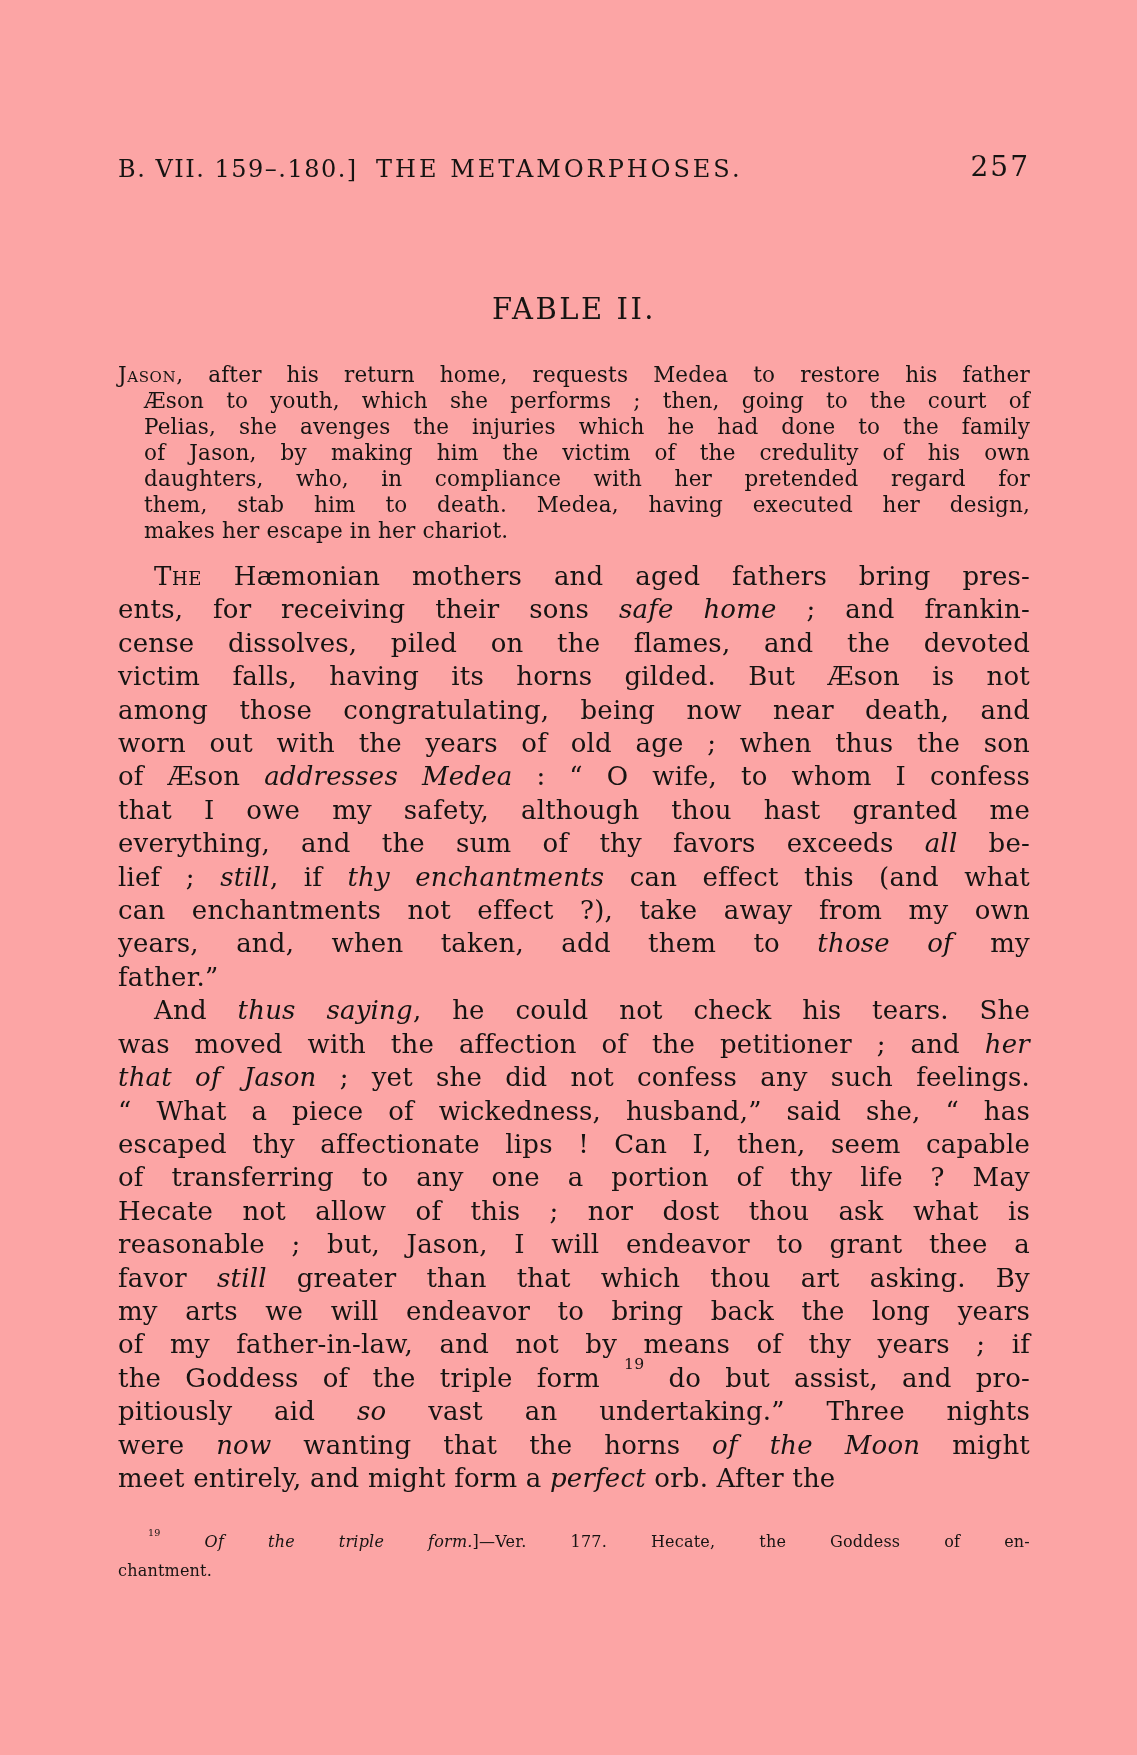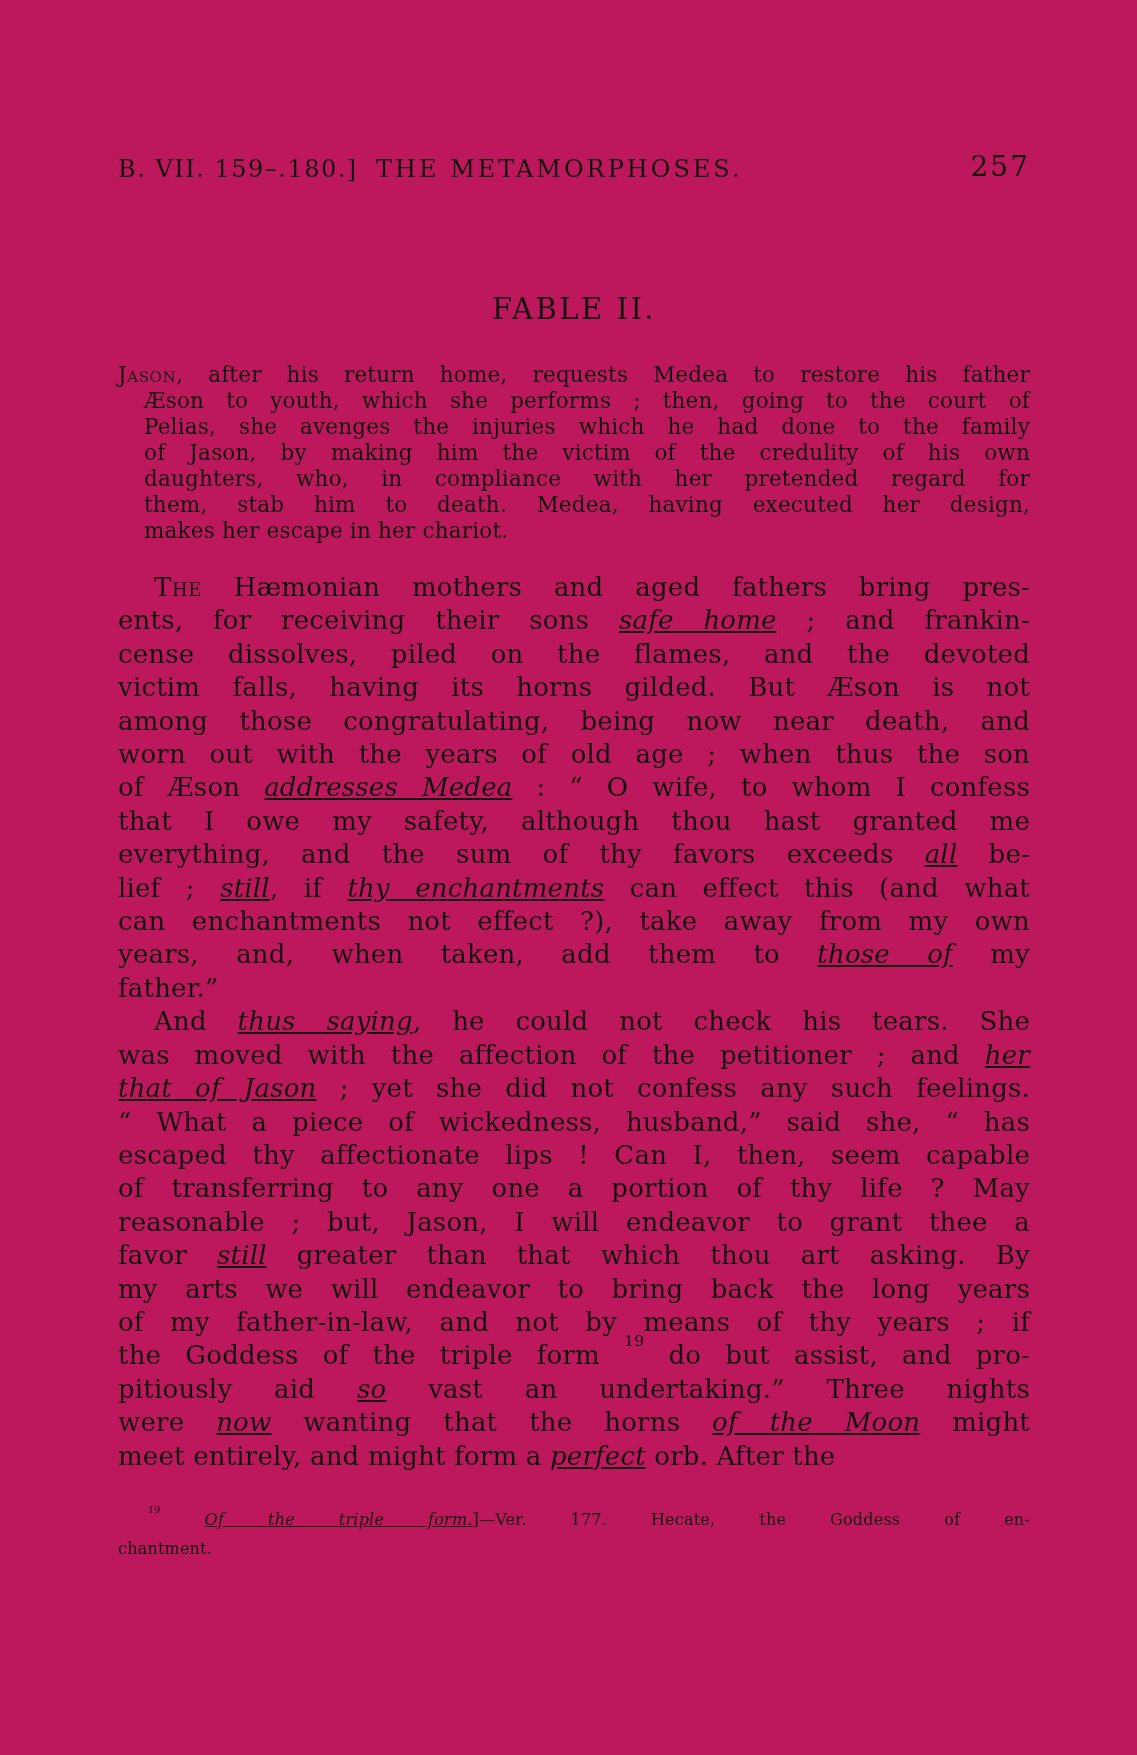--- a/index.html
+++ b/index.html
@@ -1,21 +1,21 @@
 <!DOCTYPE html>
 <html><head>
 <meta charset="utf-8">
 <style>
   html, body { margin: 0; padding: 0; background: #ffffff; }
   .page {
     position: relative;
     width: 1137px; height: 1755px;
     box-sizing: border-box;
     padding: 152px 107px 0 118px;
-    background: #be185d;
+    background: #fca5a5;
     color: #161412;
     font-family: "DejaVu Serif", "Liberation Serif", serif;
     overflow: hidden;
   }
   
   .pagehead {
     position: relative;
     height: 36px;
     font-size: 24px;
     line-height: 34px;
@@ -41,36 +41,36 @@
   
   .argument {
     margin-top: 34px;
     font-size: 21.5px; line-height: 26px;
     letter-spacing: 0.2px;
   }
   .argument .line { margin-left: 26px; }
   .argument .line.first { margin-left: 0; }
   
   .bodytext {
-    margin-top: 27px;
+    margin-top: 16px;
     font-size: 26px; line-height: 33.4px;
     letter-spacing: 0.2px;
   }
   .para .line.first { text-indent: 36px; }
   
   .footnote {
     margin-top: 32px;
     font-size: 16px; line-height: 29px;
     letter-spacing: 0.2px;
   }
   .footnote .line.first { text-indent: 30px; }
   
   .line { text-align: justify; text-align-last: justify; }
   .line.last { text-align-last: left; }
-  .it { font-style: italic; text-decoration: underline; }
+  .it { font-style: italic; }
   .sc { font-variant: small-caps; letter-spacing: 0.6px; }
   sup { font-size: 0.6em; line-height: 0; position: relative; top: -0.55em; }
 </style>
 </head>
 <body>
 
 <div class="page">
 
   <header class="pagehead">
     <span class="bookref">B. VII. 159–.180.]</span>
@@ -106,20 +106,21 @@
         <div class="line"><span>years, and, when taken, add them to </span><span class="it">those of</span><span> my</span></div>
         <div class="line last"><span>father.”</span></div>
       </div>
     <div class="para">
         <div class="line first"><span>And </span><span class="it">thus saying</span><span>, he could not check his tears.  She</span></div>
         <div class="line"><span>was moved with the affection of the petitioner ; and </span><span class="it">her</span></div>
         <div class="line"><span class="it">that of Jason</span><span> ; yet she did not confess any such feelings.</span></div>
         <div class="line"><span>“ What a piece of wickedness, husband,” said she, “ has</span></div>
         <div class="line"><span>escaped thy affectionate lips !  Can I, then, seem capable</span></div>
         <div class="line"><span>of transferring to any one a portion of thy life ?  May</span></div>
+        <div class="line"><span>Hecate not allow of this ; nor dost thou ask what is</span></div>
         <div class="line"><span>reasonable ; but, Jason, I will endeavor to grant thee a</span></div>
         <div class="line"><span>favor </span><span class="it">still</span><span> greater than that which thou art asking.  By</span></div>
         <div class="line"><span>my arts we will endeavor to bring back the long years</span></div>
         <div class="line"><span>of my father-in-law, and not by means of thy years ; if</span></div>
         <div class="line"><span>the Goddess of the triple form </span><sup>19</sup><span> do but assist, and pro-</span></div>
         <div class="line"><span>pitiously aid </span><span class="it">so</span><span> vast an undertaking.”  Three nights</span></div>
         <div class="line"><span>were </span><span class="it">now</span><span> wanting that the horns </span><span class="it">of the Moon</span><span> might</span></div>
         <div class="line last"><span>meet entirely, and might form a </span><span class="it">perfect</span><span> orb.  After the</span></div>
       </div>
   </section>

